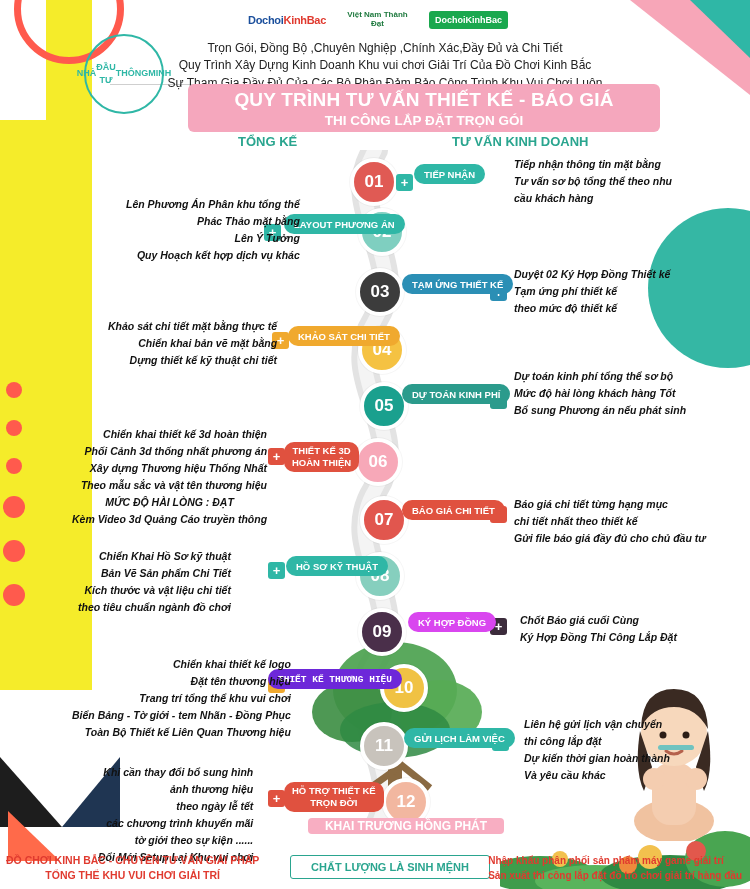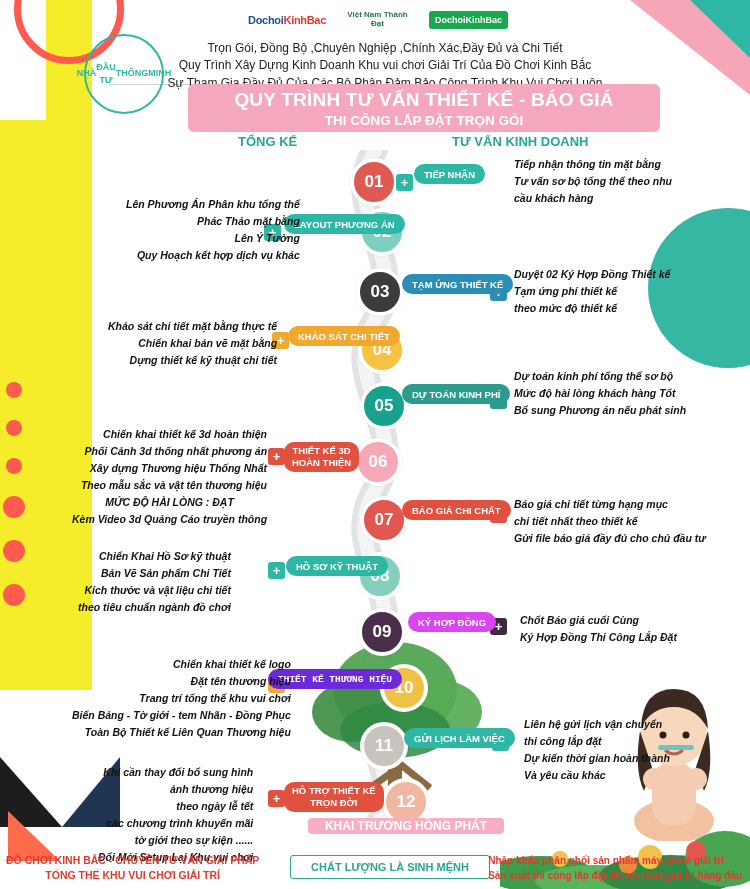--- a/index.html
+++ b/index.html
@@ -312,21 +312,21 @@
     <div>Xây dựng Thương hiệu Thống Nhất</div>
     <div>Theo mẫu sắc và vật tên thương hiệu</div>
     <div style="text-align:center">MỨC ĐỘ HÀI LÒNG : ĐẠT</div>
     <div>Kèm Video 3d Quảng Cáo truyền thông</div>
   </div>
 </div>
 
 <div class="step">
   <div class="node" style="left:360px; top:496px; background:#e1564e;">07</div>
   <div class="plus" style="left:490px; top:506px; background:#e0513f;">+</div>
-  <div class="pill" style="left:402px; top:500px; background:#e0513f;">BÁO GIÁ CHI CHẤT</div>
+  <div class="pill" style="left:402px; top:500px; background:#e0513f;">BÁO GIÁ CHI TIẾT</div>
   <div class="txt right" style="left:514px; top:496px;">
     <div>Báo giá chi tiết từng hạng mục</div>
     <div>chi tiết nhất theo thiết kế</div>
     <div>Gửi file báo giá đầy đủ cho chủ đầu tư</div>
   </div>
 </div>
 
 <div class="step">
   <div class="node" style="left:356px; top:552px; background:#86cfbe;">08</div>
   <div class="plus" style="left:268px; top:562px; background:#2fb7a6;">+</div>

